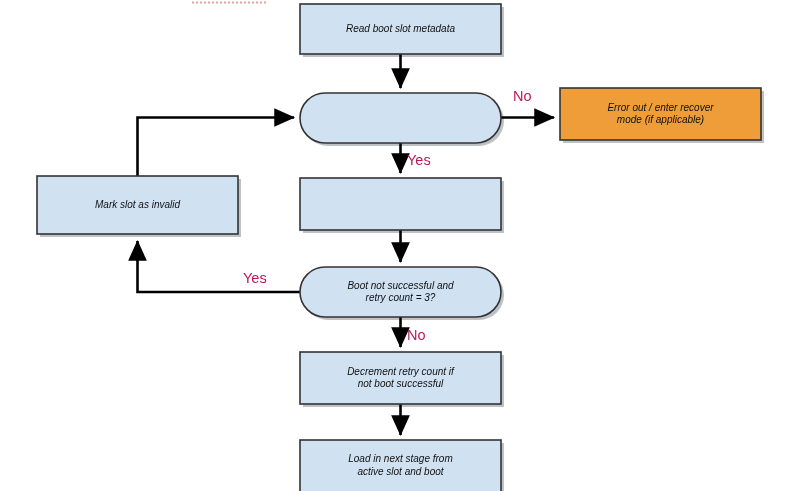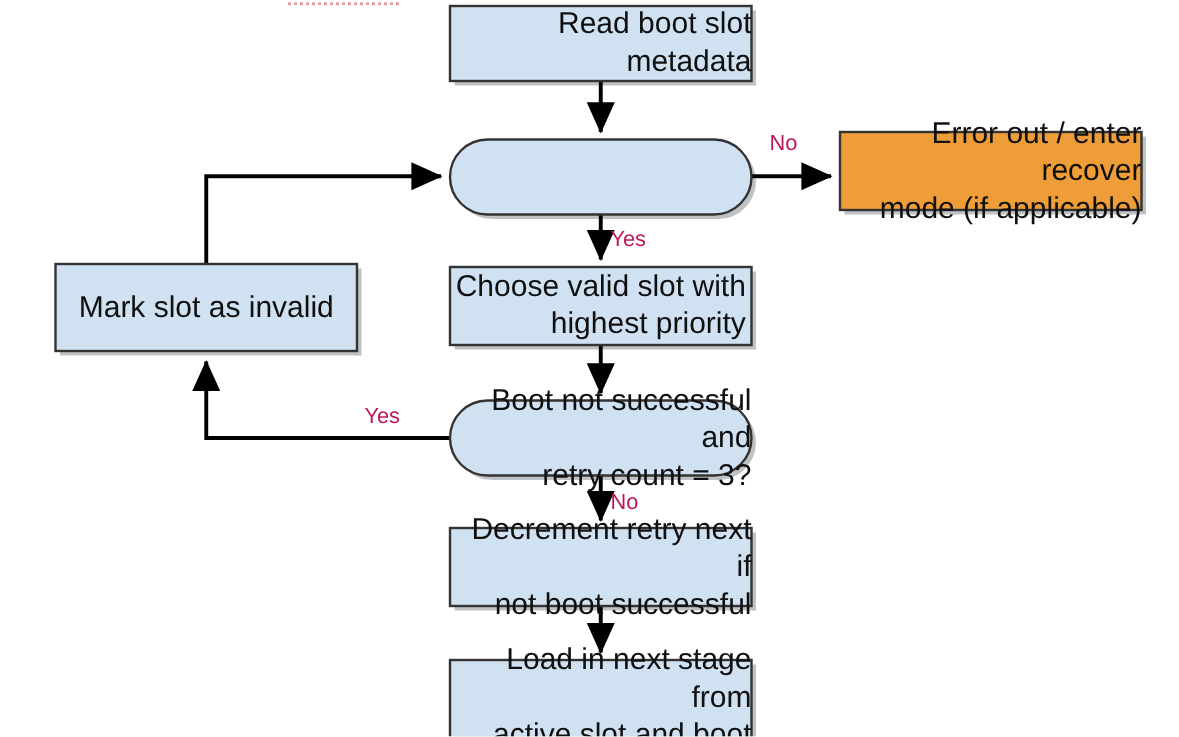--- a/index.html
+++ b/index.html
@@ -20,27 +20,28 @@
     left: 0;
     top: 0;
     width: 786px;
     height: 491px;
   }
   .node-label {
     position: absolute;
     display: flex;
     align-items: center;
     justify-content: center;
-    text-align: right;
+    text-align: center;
     font-family: "Liberation Sans", sans-serif;
-    font-size: 20px;
+    font-size: 10px;
     color: #101010;
     line-height: 1.25;
     pointer-events: none;
     white-space: pre-line;
+    font-style: italic;
   }
   .edge-label {
     position: absolute;
     font-family: "Liberation Sans", sans-serif;
     font-size: 14.5px;
     color: #be185d;
     pointer-events: none;
     white-space: nowrap;
   }
 </style>
@@ -95,27 +96,25 @@
   </svg>
 
   <div class="node-label" style="left:300px; top:4px; width:201px; height:50px;">Read boot slot metadata</div>
 
 
   <div class="node-label" style="left:37px; top:176px; width:201px; height:58px;">Mark slot as invalid</div>
 
   <div class="node-label" style="left:560px; top:88px; width:201px; height:52px;">Error out / enter recover
 mode (if applicable)</div>
 
-  <div class="node-label" style="left:300px; top:178px; width:201px; height:52px;">Choose valid slot with
-highest priority</div>
 
   <div class="node-label" style="left:300px; top:267px; width:201px; height:50px;">Boot not successful and
 retry count = 3?</div>
 
-  <div class="node-label" style="left:300px; top:352px; width:201px; height:52px;">Decrement retry next if
+  <div class="node-label" style="left:300px; top:352px; width:201px; height:52px;">Decrement retry count if
 not boot successful</div>
 
   <div class="node-label" style="left:300px; top:440px; width:201px; height:51px;">Load in next stage from
 active slot and boot</div>
 
   <div class="edge-label" style="left:513px; top:88px;">No</div>
 
   <div class="edge-label" style="left:407px; top:152px;">Yes</div>
 
   <div class="edge-label" style="left:243px; top:270px;">Yes</div>

